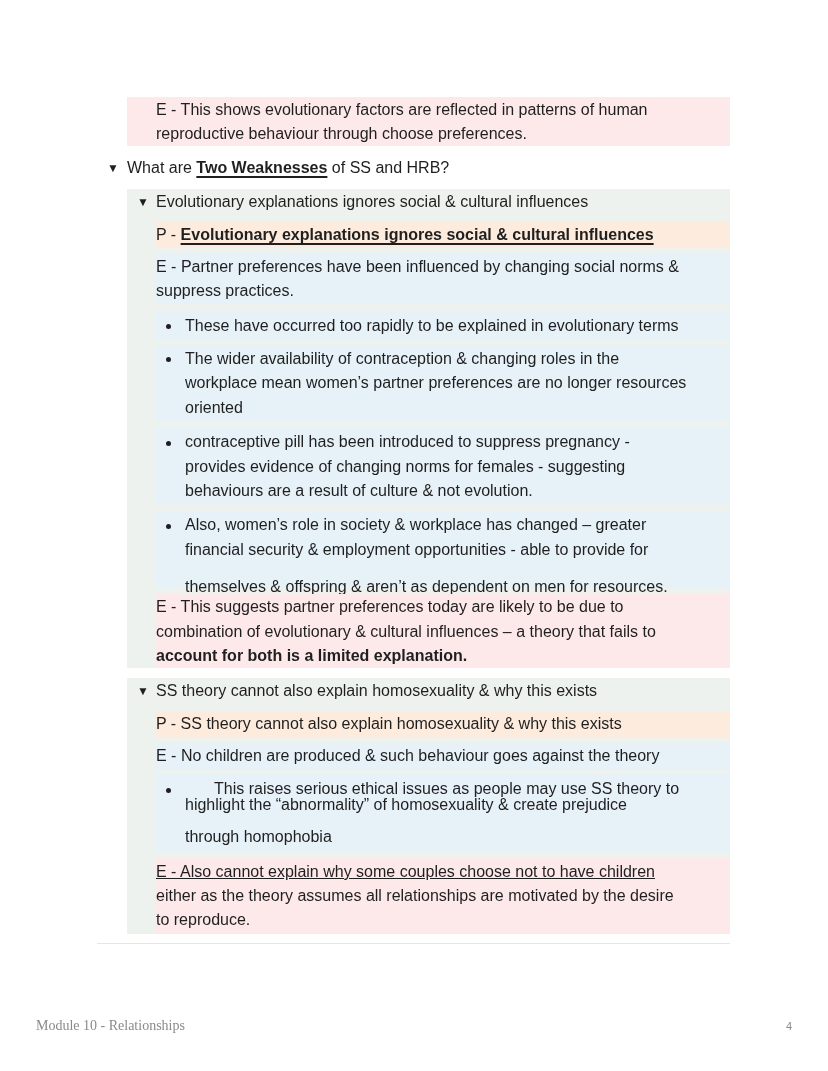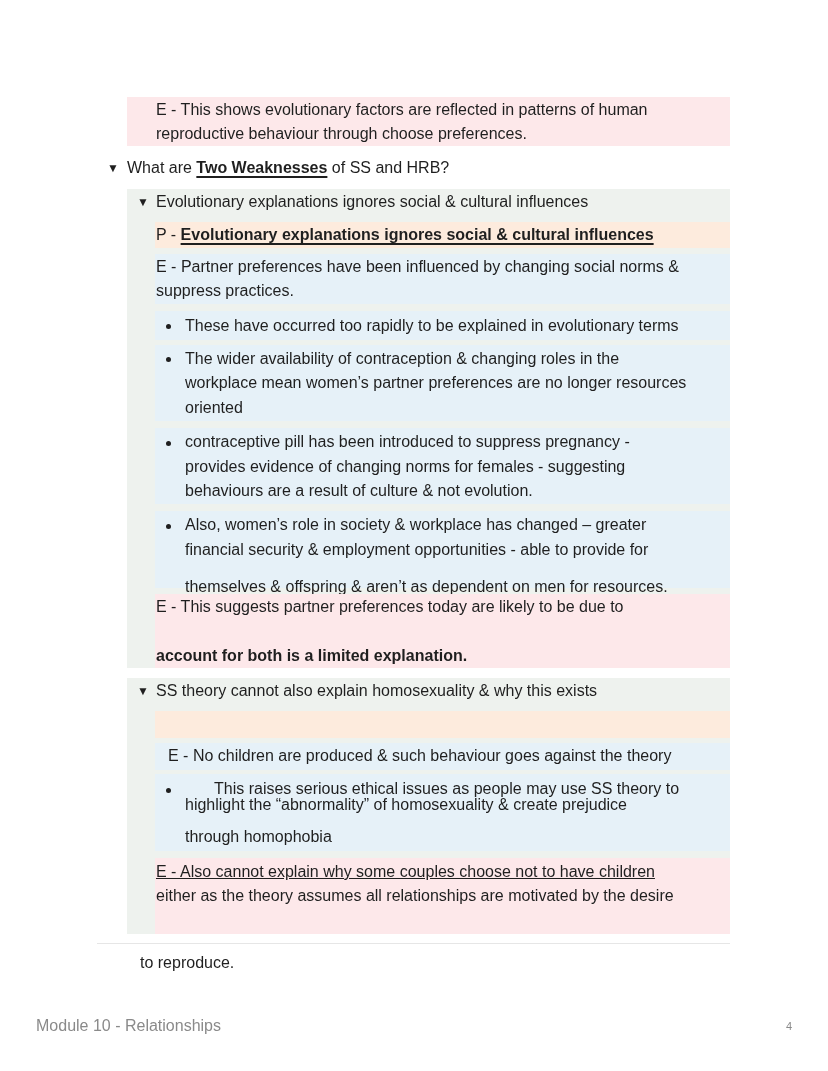--- a/index.html
+++ b/index.html
@@ -58,23 +58,24 @@
       left: 97px;
       top: 943px;
       width: 633px;
       height: 1px;
       background: #e6e6e6;
     }
     .footer-left {
       position: absolute;
       left: 36px;
       top: 1019px;
-      font-size: 16px;
+      font-size: 14px;
       color: #8a8a8a;
       line-height: 14px;
+      font-family: Liberation Serif, serif;
     }
     .footer-right {
       position: absolute;
       right: 36px;
       top: 1019px;
       font-size: 11px;
       color: #8a8a8a;
       line-height: 14px;
     }
   </style>
@@ -122,39 +123,41 @@
   <div class="txt" style="left:185px; top:479px;">behaviours are a result of culture &amp; not evolution.</div>
 
   <div class="blk blue" style="left:155px; top:511px; width:575px; height:77px;"></div>
   <span class="bullet" style="left:166px; top:524px;"></span>
   <div class="txt" style="left:185px; top:513px;">Also, women’s role in society &amp; workplace has changed – greater</div>
   <div class="txt" style="left:185px; top:538px;">financial security &amp; employment opportunities - able to provide for</div>
   <div class="txt" style="left:185px; top:562px;margin-top:13px;">themselves &amp; offspring &amp; aren’t as dependent on men for resources.</div>
 
   <div class="blk pink" style="left:155px; top:594px; width:575px; height:74px;"></div>
   <div class="txt" style="left:156px; top:595px;">E - This suggests partner preferences today are likely to be due to</div>
+  <div class="txt" style="left:156px; top:620px;">combination of evolutionary &amp; cultural influences – a theory that fails to</div>
   <div class="txt" style="left:156px; top:644px;font-weight:bold;">account for both is a limited explanation.</div>
 
   <div class="blk green" style="left:127px; top:678px; width:603px; height:256px;"></div>
   <span class="tri" style="left:137px; top:679px;">▼</span>
   <div class="txt" style="left:156px; top:679px;">SS theory cannot also explain homosexuality &amp; why this exists</div>
 
   <div class="blk orange" style="left:155px; top:711px; width:575px; height:27px;"></div>
+  <div class="txt" style="left:156px; top:712px;">P - SS theory cannot also explain homosexuality &amp; why this exists</div>
 
   <div class="blk blue" style="left:155px; top:743px; width:575px; height:27px;"></div>
-  <div class="txt" style="left:168px; top:744px;">E - No children are produced &amp; such behaviour goes against the theory</div>
+  <div class="txt" style="left:156px; top:744px;">E - No children are produced &amp; such behaviour goes against the theory</div>
 
   <div class="blk blue" style="left:155px; top:774px; width:575px; height:77px;"></div>
   <span class="bullet" style="left:166px; top:788px;"></span>
   <div class="txt" style="left:185px; top:777px;margin-left:29px;">This raises serious ethical issues as people may use SS theory to</div>
   <div class="txt" style="left:185px; top:793px;">highlight the “abnormality” of homosexuality &amp; create prejudice</div>
   <div class="txt" style="left:185px; top:825px;">through homophobia</div>
 
   <div class="blk pink" style="left:155px; top:858px; width:575px; height:76px;"></div>
   <div class="txt" style="left:156px; top:860px;text-decoration:underline;">E - Also cannot explain why some couples choose not to have children</div>
   <div class="txt" style="left:156px; top:884px;">either as the theory assumes all relationships are motivated by the desire</div>
-  <div class="txt" style="left:140px; top:908px;margin-top:43px;">to reproduce.</div>
+  <div class="txt" style="left:156px; top:908px;">to reproduce.</div>
 
   <div class="divider"></div>
 
   <div class="footer-left">Module 10 - Relationships</div>
   <div class="footer-right">4</div>
 </div>
 
 </body></html>

